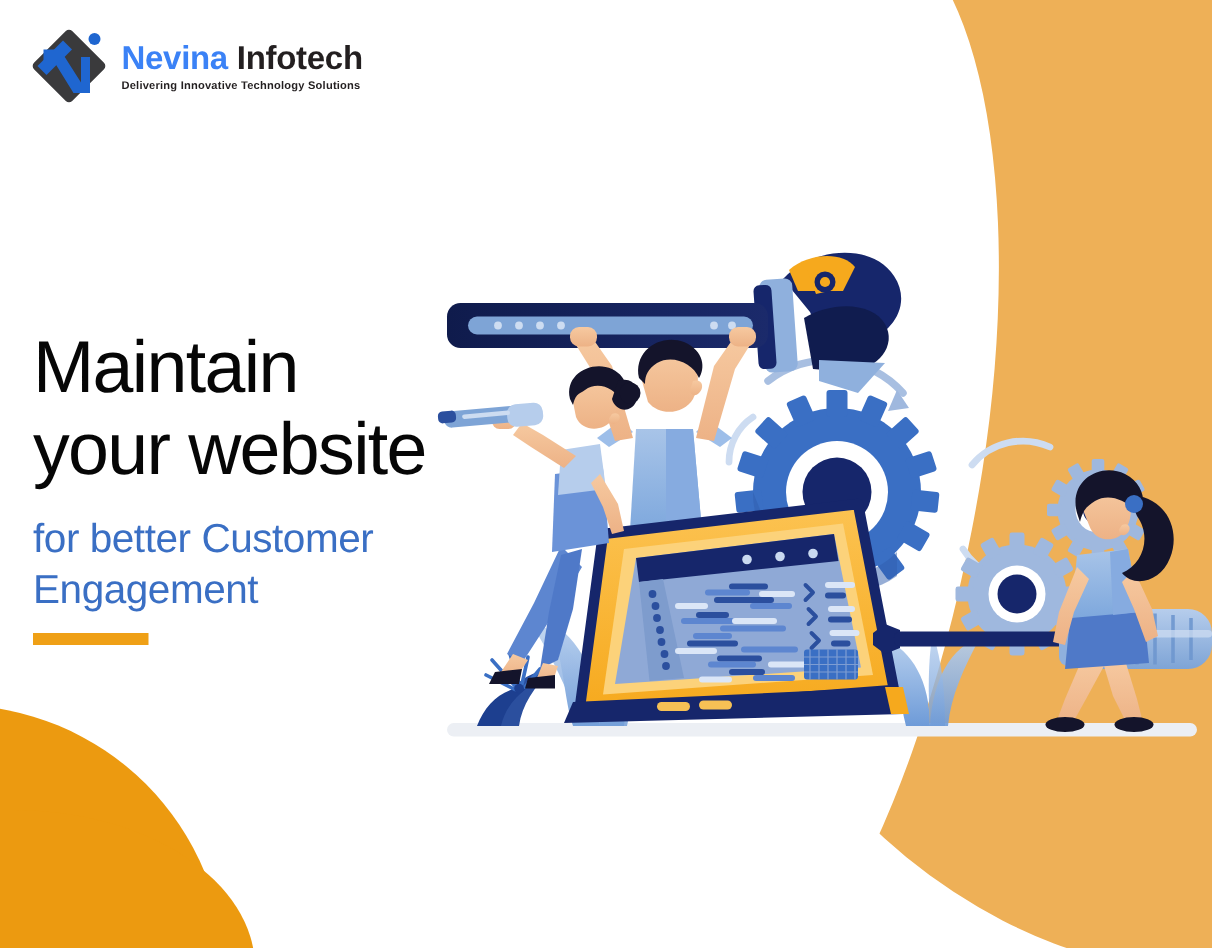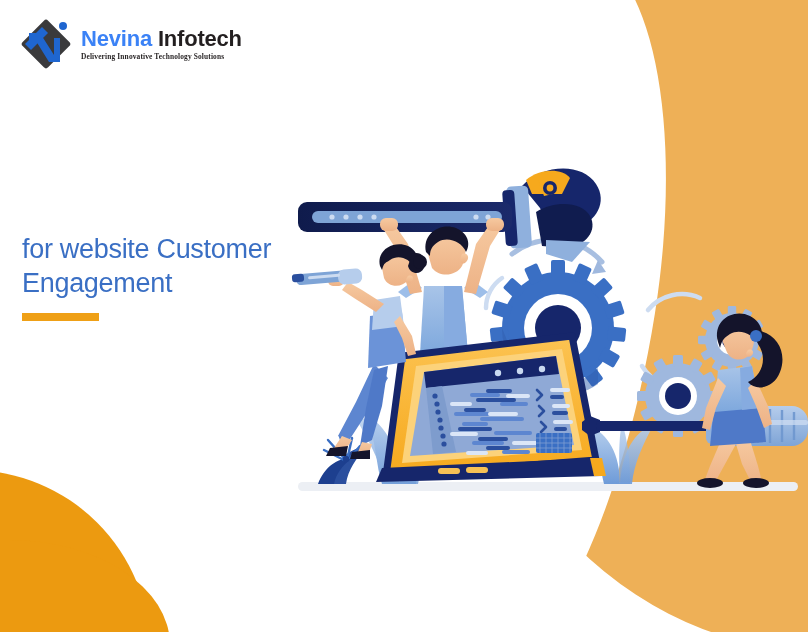--- a/index.html
+++ b/index.html
@@ -74,21 +74,21 @@
   .logo-text{display:flex;flex-direction:column;line-height:1;}
   .logo-name{
     font-size:22px;font-weight:bold;letter-spacing:-.2px;
     white-space:nowrap;
   }
   .logo-name .b1{color:#3b82f6;}
   .logo-name .b2{color:#231f20;text-align:center;}
   .logo-tag{
     margin-top:3px;
     font-size:7.4px;font-weight:bold;color:#231f20;
-    letter-spacing:.15px;white-space:nowrap;font-family:Liberation Serif, serif;
+    letter-spacing:.15px;white-space:nowrap;
   }
 
   
   .copy{position:absolute;left:22px;top:218px;z-index:30;}
   .headline{
     font-size:49px;line-height:1.12;
     font-weight:normal;color:#060606;
     letter-spacing:-1.1px;
     margin:0;white-space:pre-line;
   }
@@ -127,21 +127,23 @@
       </svg>
       <div class="logo-dot"></div>
     </div>
     <div class="logo-text">
       <div class="logo-name"><span class="b1">Nevina</span> <span class="b2">Infotech</span></div>
       <div class="logo-tag">Delivering Innovative Technology Solutions</div>
     </div>
   </div>
 
   <div class="copy">
-    <h2 class="subhead">for website Customer
+    <h1 class="headline">Maintain
+your website</h1>
+    <h2 class="subhead">for better Customer
 Engagement</h2>
     <div class="rule"></div>
   </div>
 
   <div class="illus">
   <svg width="518" height="360" viewBox="0 0 518 360">
     <defs>
       <linearGradient id="gWrench" x1="0" y1="0" x2="1" y2="0">
         <stop offset="0" stop-color="#0f1b4c"></stop>
             <stop offset="1" stop-color="#1b2a6b"></stop>

